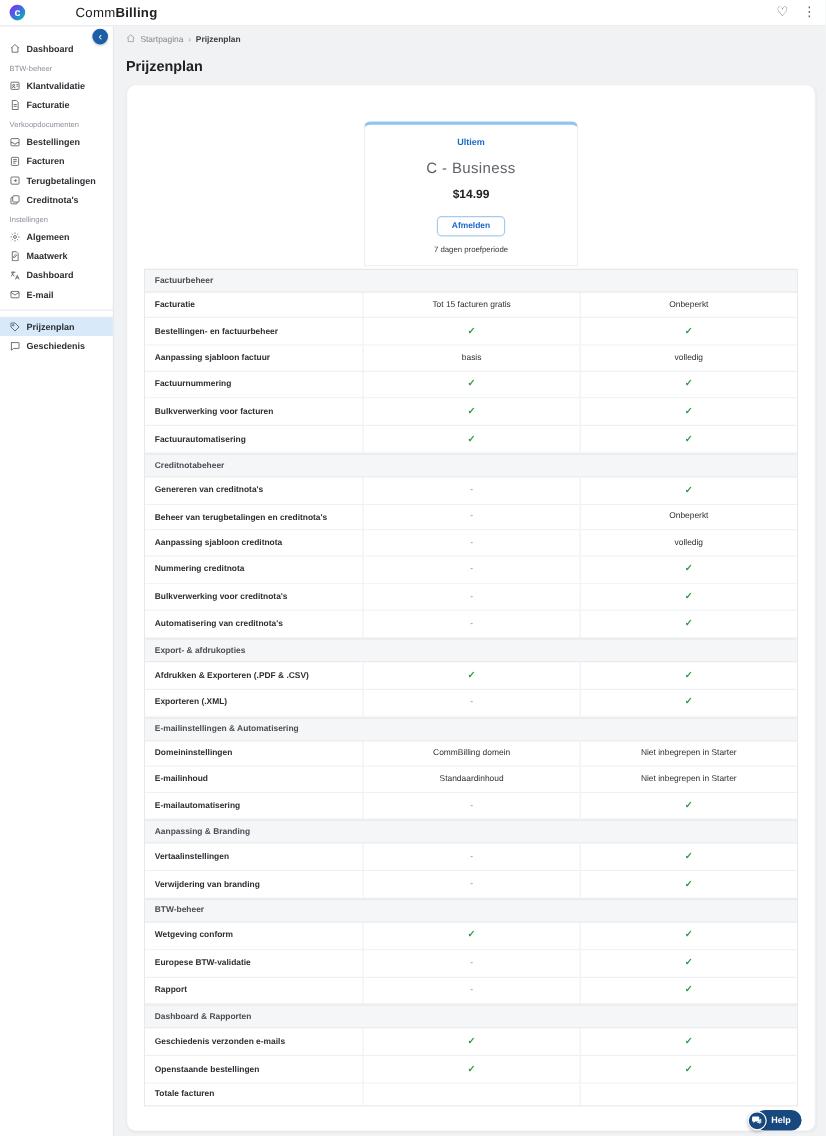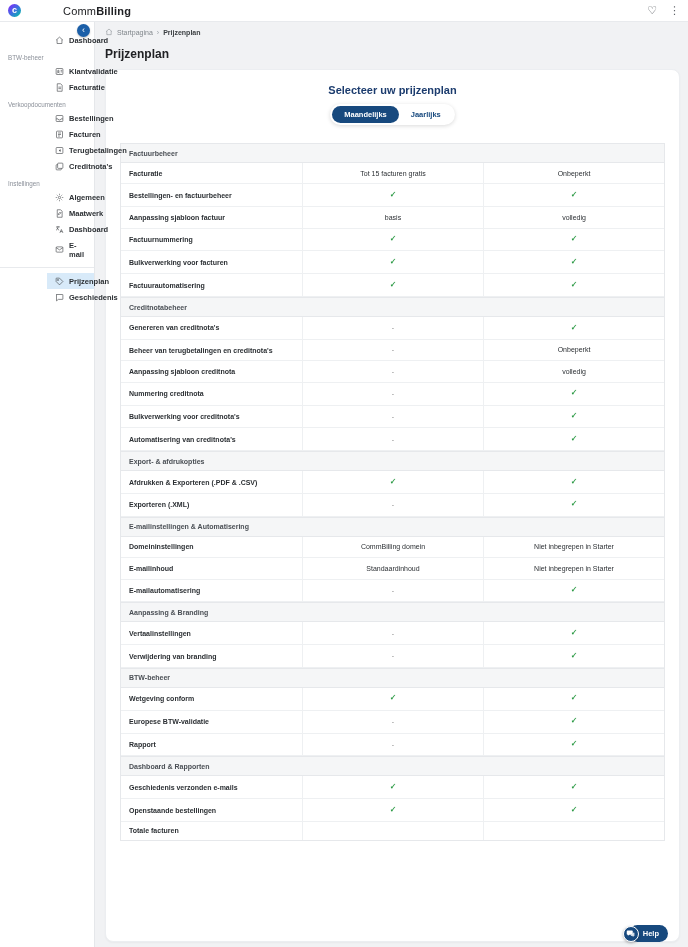--- a/index.html
+++ b/index.html
@@ -13,21 +13,21 @@
   .logo-text b { font-weight:700; }
   .topbar-right { margin-left:auto; display:flex; align-items:center; gap:12px; color:#5F6368; }
   .heart { font-size:11px; line-height:1; cursor:pointer; }
   .kebab { font-size:11px; line-height:1; cursor:pointer; letter-spacing:0; }
 
   
   .shell { display:flex; height:925px; position:relative; }
   .sidebar { width:95px; background:#fff; border-right:1px solid #E5E7EA; padding-top:10px; flex-shrink:0; position:relative; }
   .collapse-btn { position:absolute; top:2px; right:4px; width:13px; height:13px; border-radius:50%; background:#1B5FA8; color:#fff; font-size:9px; line-height:12px; text-align:center; cursor:pointer; box-shadow:0 1px 2px rgba(0,0,0,.25); }
   .side-section-label { font-size:6.3px; color:#8A8F98; padding:6px 8px 2px 8px; }
-  .side-item { display:flex; align-items:center; gap:5px; padding:3.5px 8px; font-size:7.5px; font-weight:600; color:#2B2F33; cursor:pointer;margin-left:47px; }
+  .side-item { display:flex; align-items:center; gap:5px; padding:3.5px 8px; font-size:7.5px; font-weight:600; color:#2B2F33; cursor:pointer; }
   .side-item .icn { width:9px; height:9px; display:inline-flex; color:#3C4043; flex-shrink:0; }
   .side-item .icn svg { width:9px; height:9px; stroke:#3C4043; stroke-width:1.6; fill:none; }
   .side-item.active { background:#D8EAF9; }
   .side-divider { height:1px; background:#E8EAED; margin:5px 0; }
 
   .main { flex:1; padding:6px 8px 0 10px; overflow:hidden; }
   .breadcrumb { display:flex; align-items:center; gap:4px; font-size:7px; color:#80868B; }
   .breadcrumb .icn svg { width:8px; height:8px; stroke:#80868B; stroke-width:1.6; fill:none; }
   .crumb-current { color:#3C4043; font-weight:700; }
   .crumb-sep { color:#9AA0A6; }
@@ -219,30 +219,30 @@
       <span class="icn"><svg viewBox="0 0 24 24">
             <path d="M3 11l9-8 9 8M5.5 9.5V20h13V9.5"></path>
           </svg></span>
       <span>Startpagina</span>
       <span class="crumb-sep">›</span>
       <span class="crumb-current">Prijzenplan</span>
     </div>
     <div class="page-title">Prijzenplan</div>
 
     <div class="card">
-      <div class="selector-title">Selecteer uw prijzenplan</div>
-      <div class="toggle-wrap">
-        <div class="toggle">
-          <div class="toggle-btn active">Maandelijks</div>
-          <div class="toggle-btn inactive">Jaarlijks</div>
-        </div>
-      </div>
 
       <div class="plans-row">
         <div></div>
+        <div class="plan-card business">
+          <div class="plan-tagline">Ultiem</div>
+          <div class="plan-name">C - Business</div>
+          <div class="plan-price">$14.99</div>
+          <div class="plan-cta-wrap"><span class="plan-cta outline">Afmelden</span></div>
+          <div class="plan-note">7 dagen proefperiode</div>
+        </div>
       </div>
 
       <div class="comparison">
           <div class="t-section">Factuurbeheer</div>
           <div class="t-row">
             <div class="t-feature">Facturatie</div>
             <div class="t-cell">Tot 15 facturen gratis</div>
             <div class="t-cell">Onbeperkt</div>
           </div>
           <div class="t-row">

